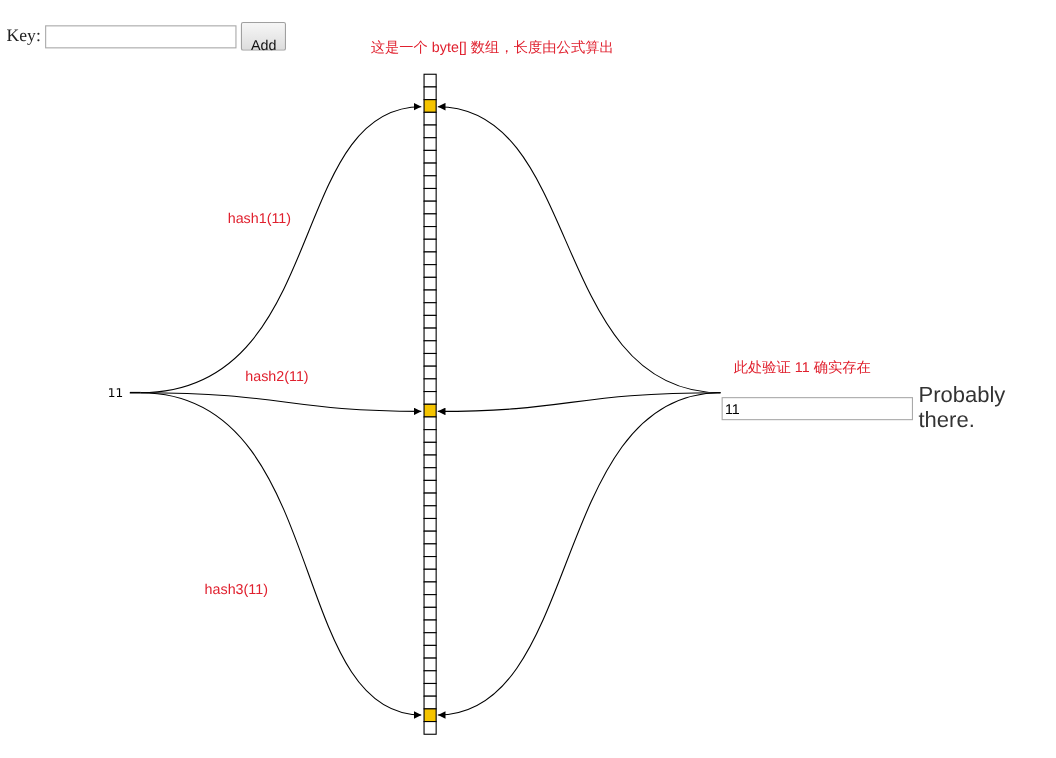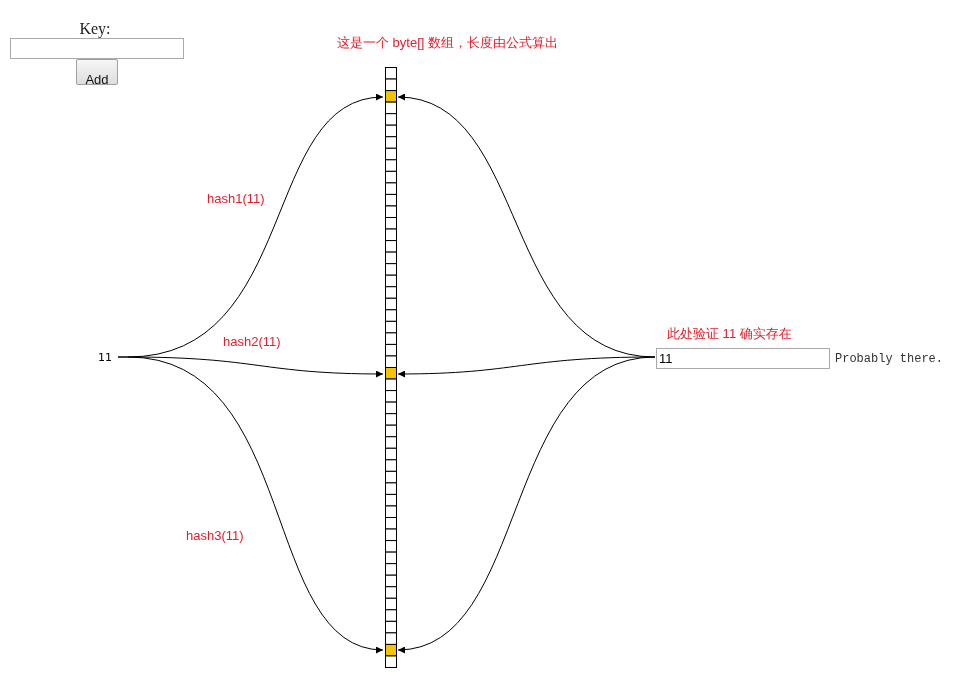--- a/index.html
+++ b/index.html
@@ -1,24 +1,24 @@
 <!DOCTYPE html>
 <html><head>
 <meta charset="utf-8">
 <style>
   html, body { margin:0; padding:0; background:#ffffff; }
   body { width:960px; height:689px; position:relative; overflow:hidden; font-family:"Liberation Serif", serif; }
-  .keybar { position:absolute; left:6px; top:20px; display:flex; align-items:center; font-size:16px; color:#222;flex-direction:column; }
+  .keybar { position:absolute; left:6px; top:20px; display:flex; align-items:center; font-size:16px; color:#222; }
   .keybar input { width:168px; height:17px; margin-left:4px; border:1px solid #a9a9a9; padding:1px 2px; font-size:13px; }
   .keybar button { margin-left:4px; height:21px; font-family:"Liberation Sans", sans-serif; font-size:13px; padding:12px 8px; border:1px solid #a0a0a0; border-radius:2px; background:linear-gradient(#f6f6f6,#dddddd); color:#111; }
   svg.diagram { position:absolute; left:0; top:0; }
   .red { fill:#e0202e; font-family:"Liberation Sans", sans-serif; font-size:13px; }
   .checkbox-wrap { position:absolute; left:656px; top:348px; display:flex; align-items:center; }
   .checkbox-wrap input { width:168px; height:17px; border:1px solid #a9a9a9; padding:1px 2px; font-family:"Liberation Sans", sans-serif; font-size:13px; color:#000; }
-  .result { margin-left:5px; font-size:12px; color:#333; font-family:Liberation Mono, monospace; }
+  .result { margin-left:5px; font-size:20px; color:#333; font-family:Liberation Sans, sans-serif; }
 </style>
 </head>
 <body>
 
 <div class="keybar">
   <span>Key:</span>
   <input type="text" value="" style="">
   <button>Add</button>
 </div>
 

